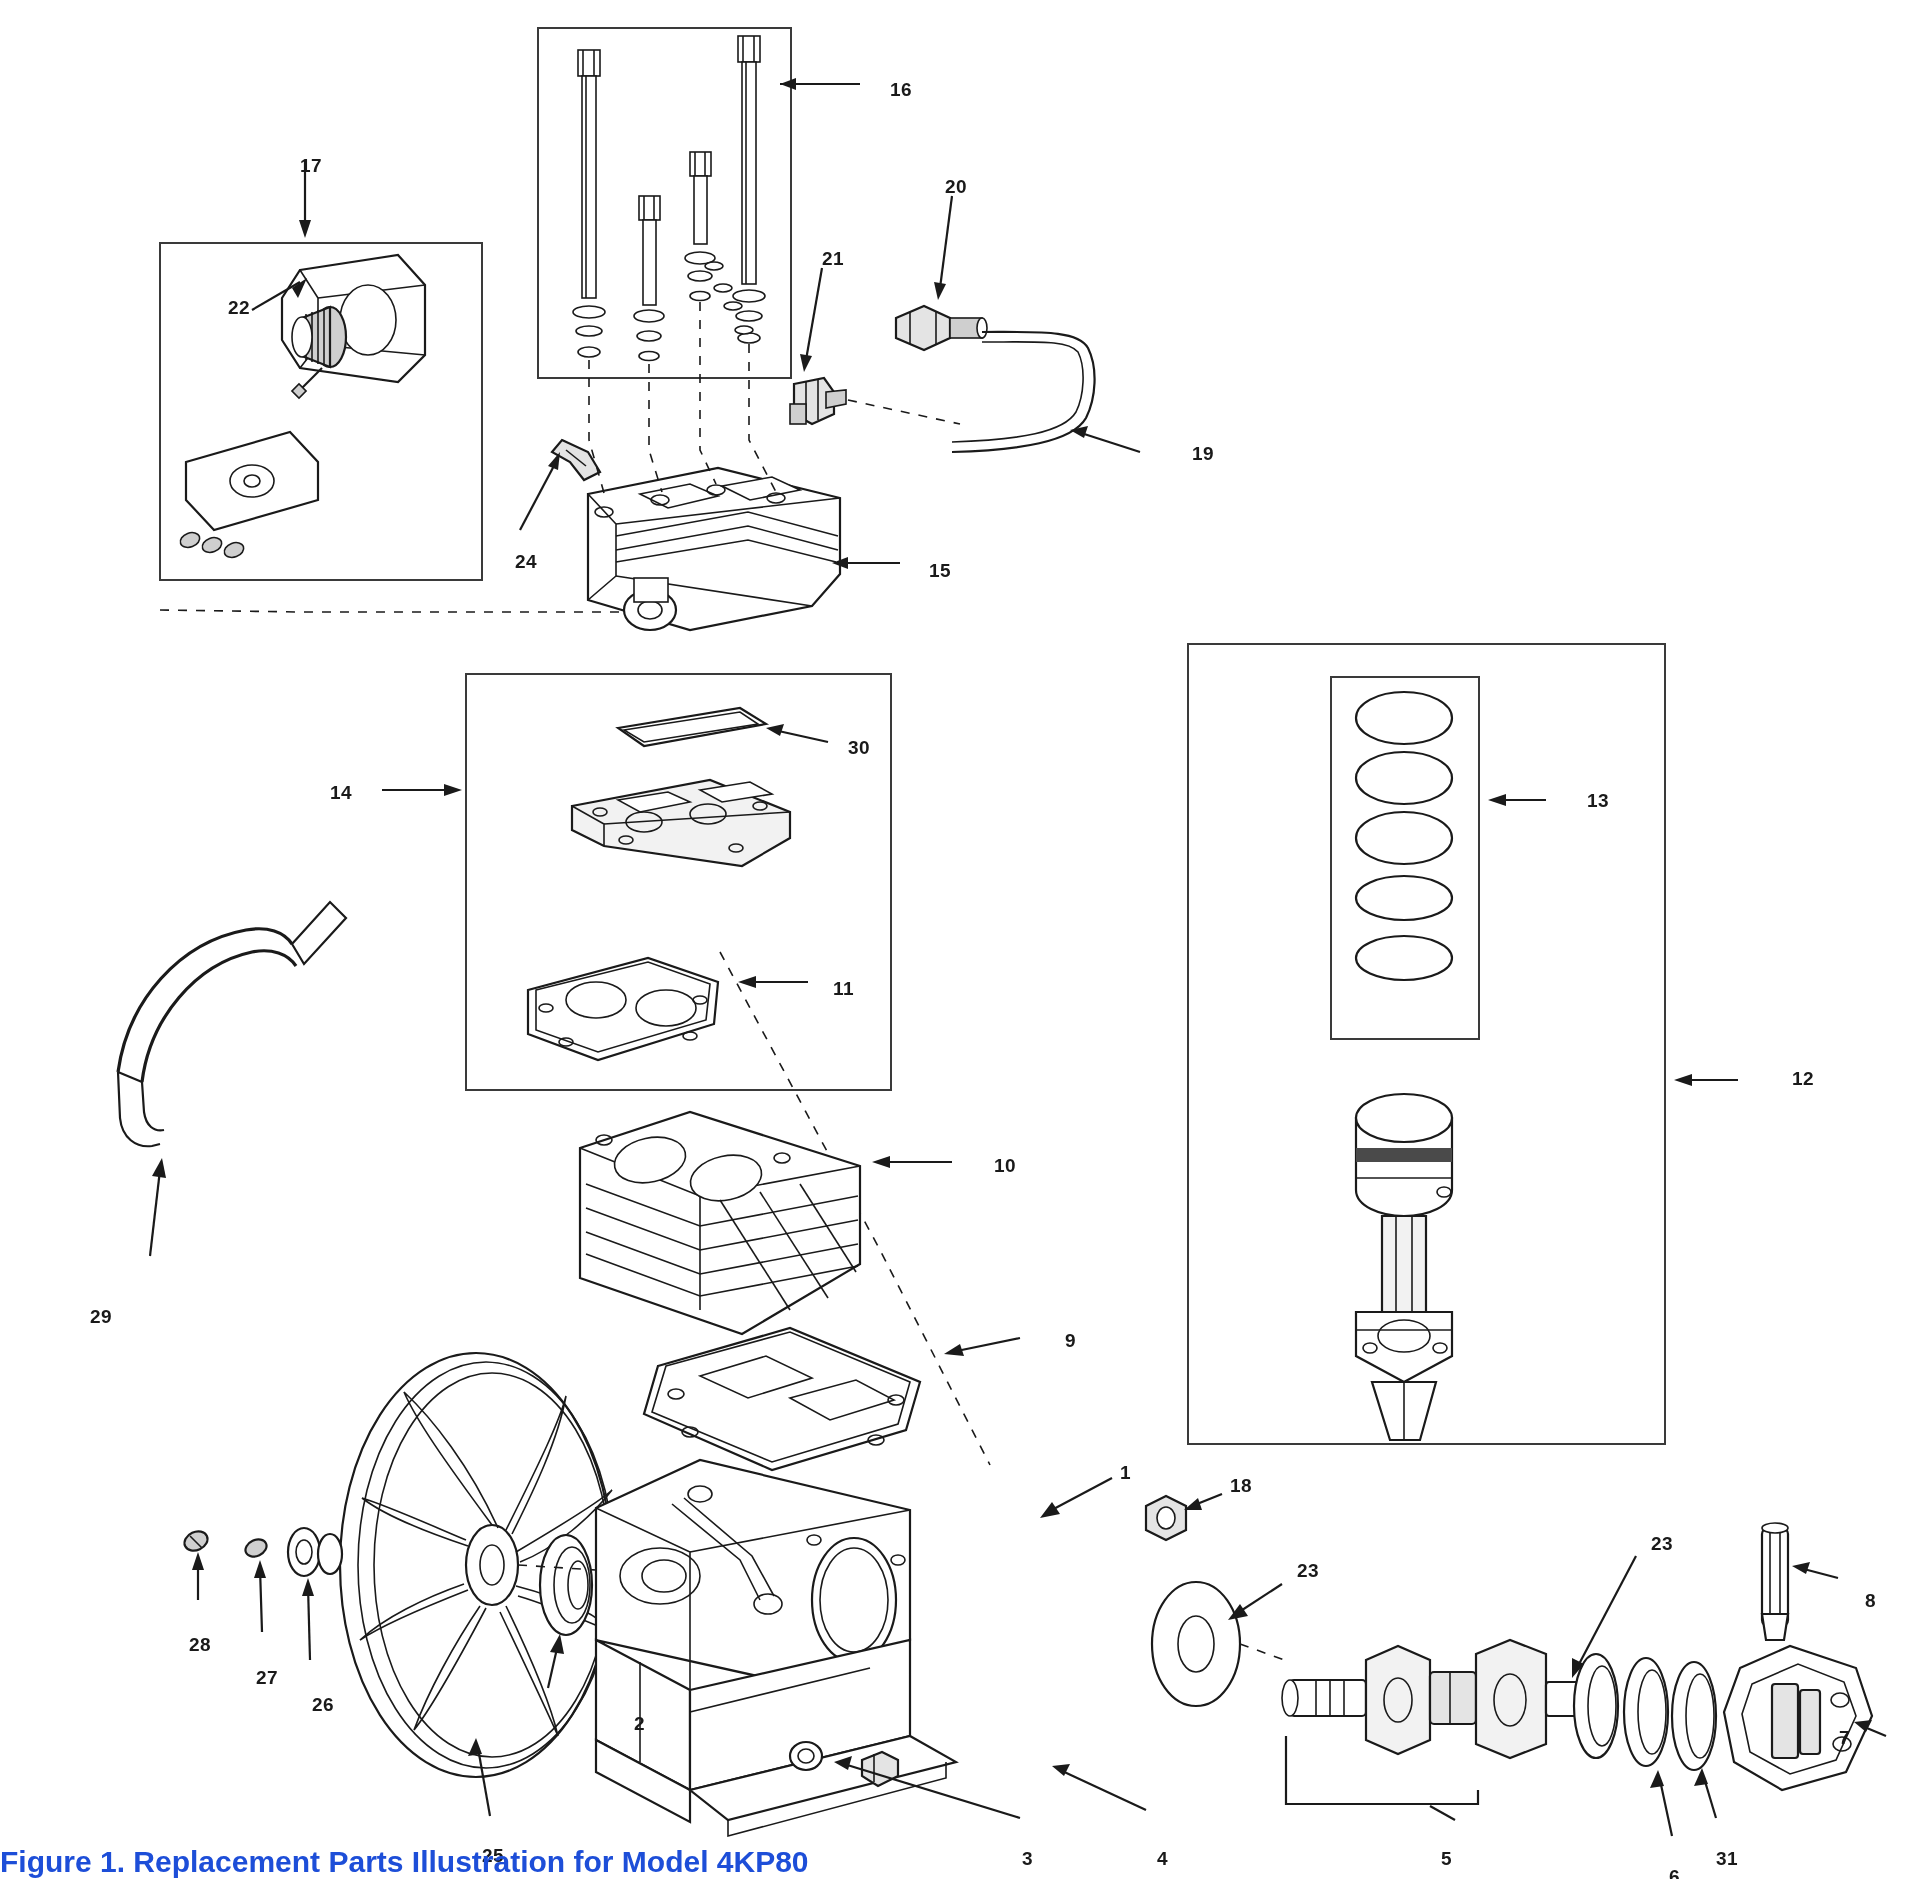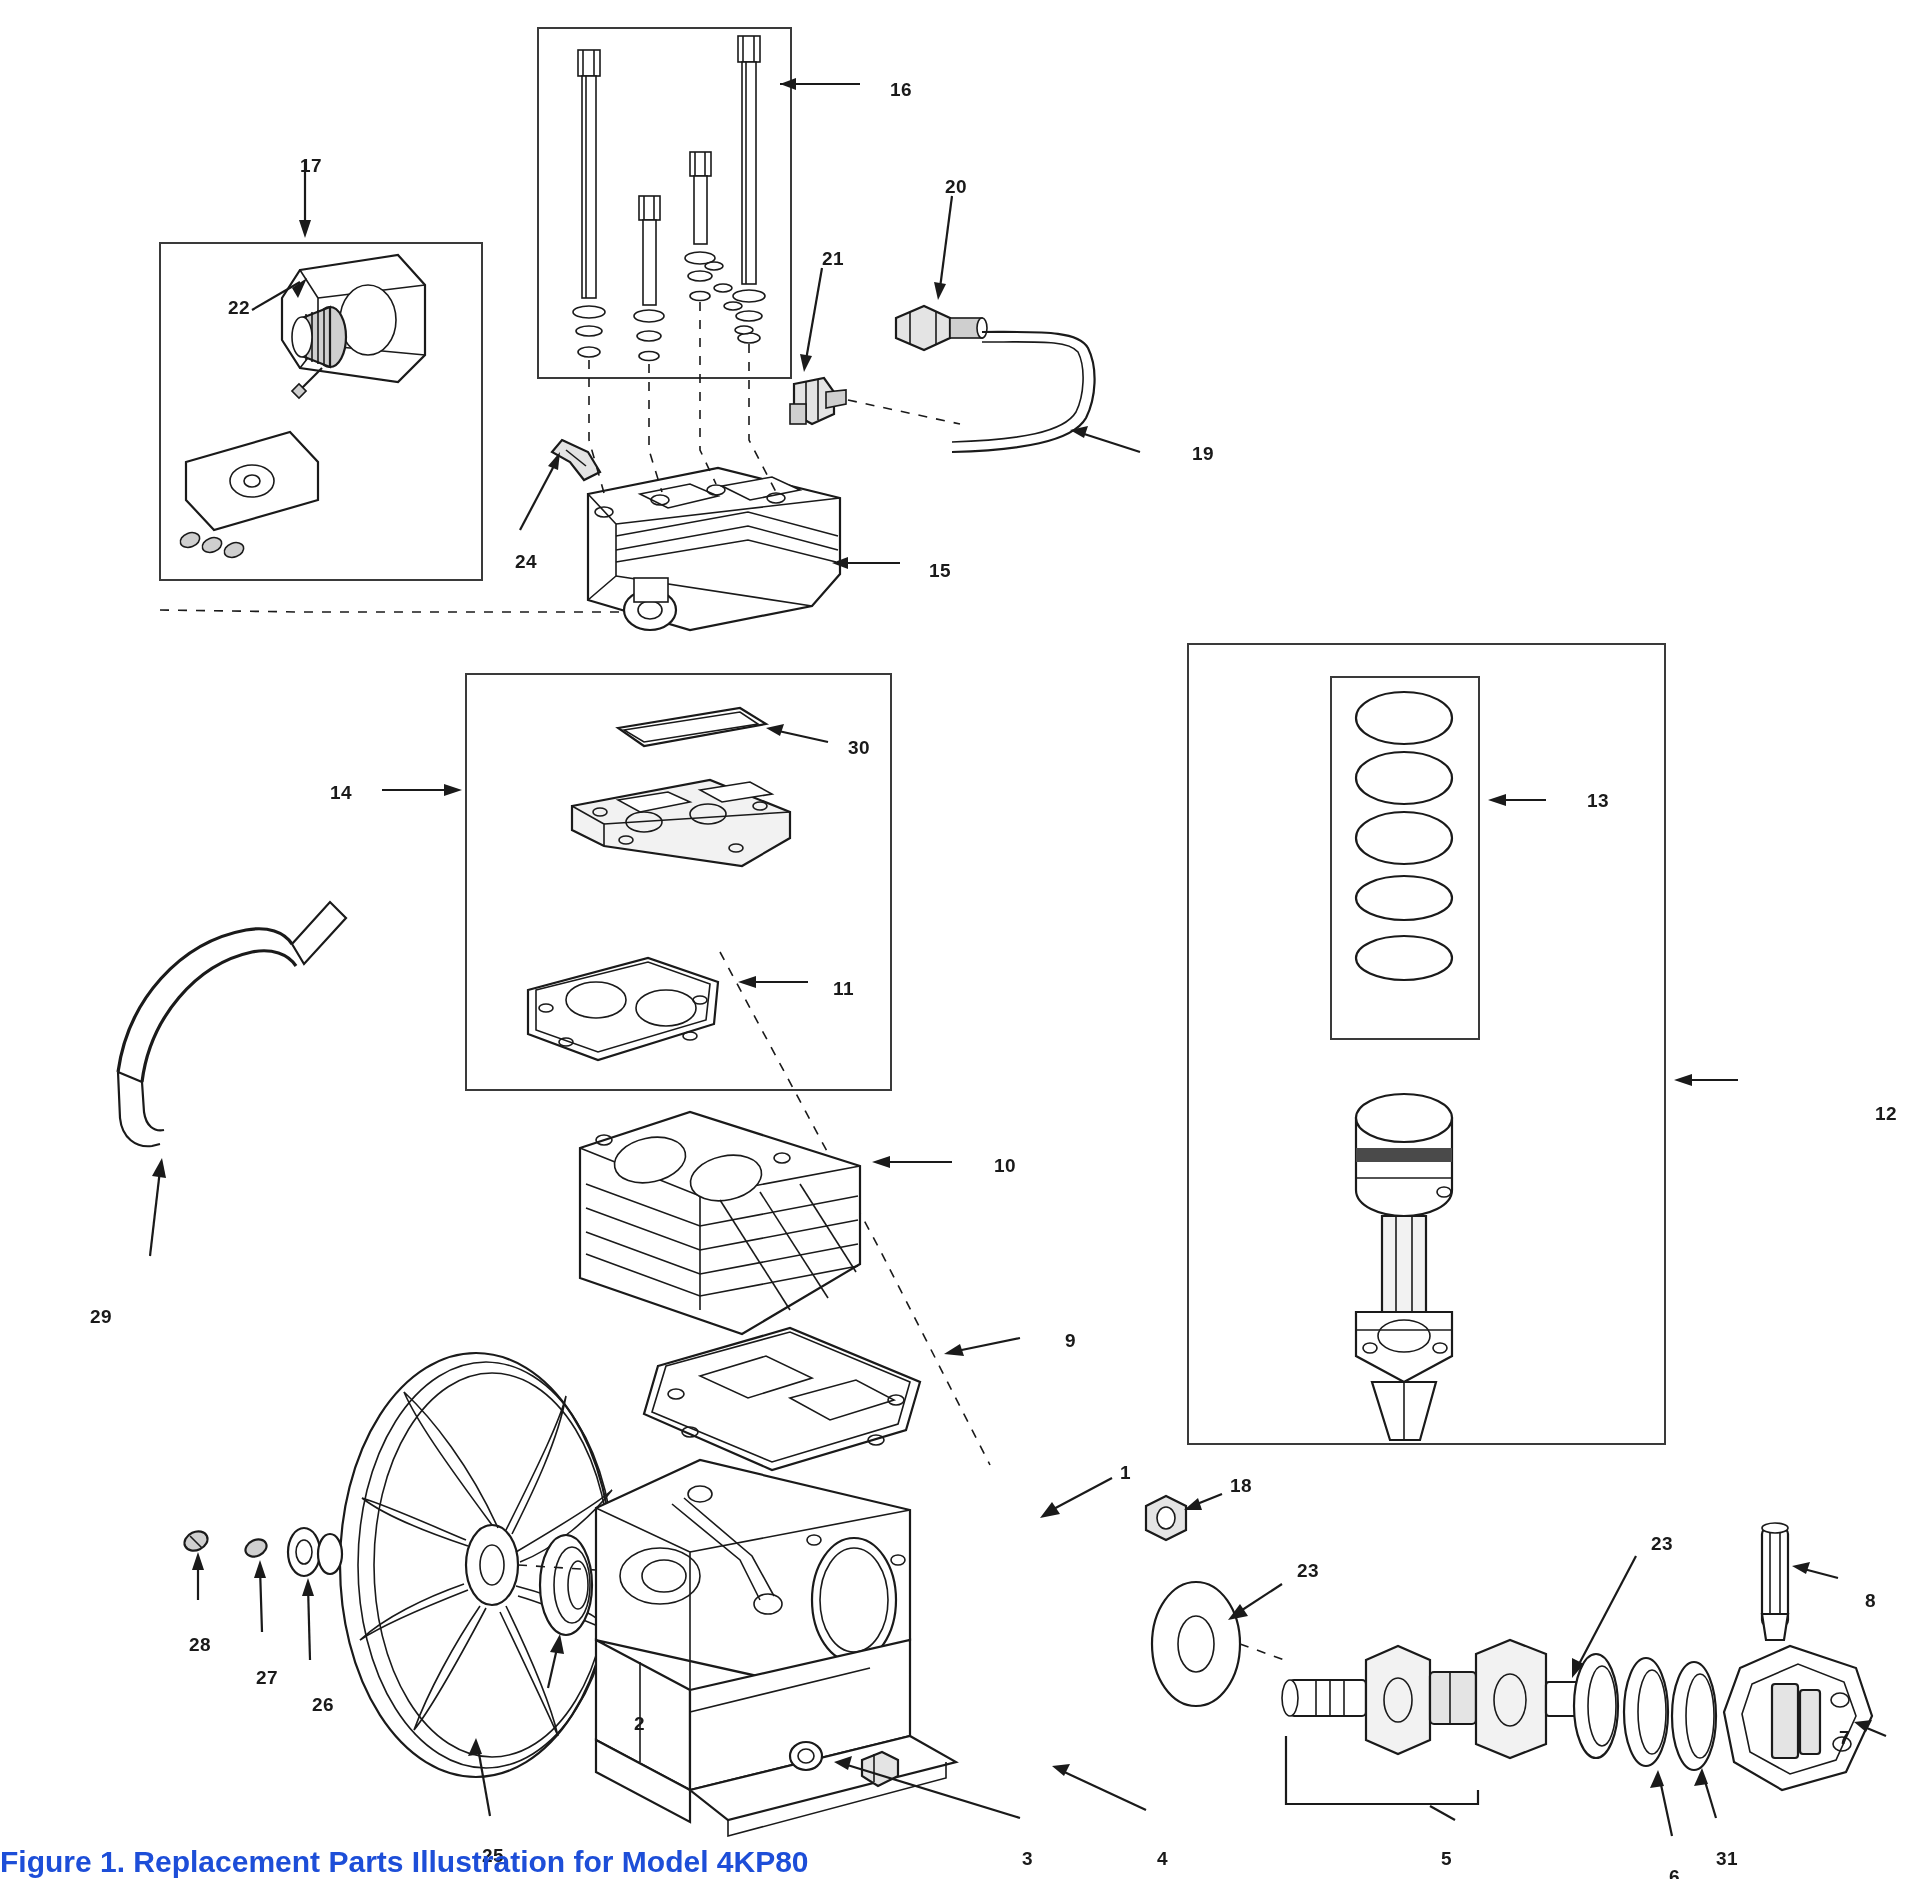--- a/index.html
+++ b/index.html
@@ -514,21 +514,21 @@
 <div class="callout" style="left:634px; top:1713px;">2</div>
 <div class="callout" style="left:1022px; top:1848px;">3</div>
 <div class="callout" style="left:1157px; top:1848px;">4</div>
 <div class="callout" style="left:1441px; top:1848px;">5</div>
 <div class="callout" style="left:1669px; top:1866px;">6</div>
 <div class="callout" style="left:1839px; top:1727px;">7</div>
 <div class="callout" style="left:1865px; top:1590px;">8</div>
 <div class="callout" style="left:1065px; top:1330px;">9</div>
 <div class="callout" style="left:994px; top:1155px;">10</div>
 <div class="callout" style="left:833px; top:978px;">11</div>
-<div class="callout" style="left:1875px; top:1068px;margin-top:35px;">12</div>
+<div class="callout" style="left:1792px; top:1068px;">12</div>
 <div class="callout" style="left:1587px; top:790px;">13</div>
 <div class="callout" style="left:330px; top:782px;">14</div>
 <div class="callout" style="left:929px; top:560px;">15</div>
 <div class="callout" style="left:890px; top:79px;">16</div>
 <div class="callout" style="left:300px; top:142px;margin-top:13px;">17</div>
 <div class="callout" style="left:1230px; top:1475px;">18</div>
 <div class="callout" style="left:1192px; top:443px;">19</div>
 <div class="callout" style="left:945px; top:176px;">20</div>
 <div class="callout" style="left:822px; top:248px;">21</div>
 <div class="callout" style="left:228px; top:297px;">22</div>

